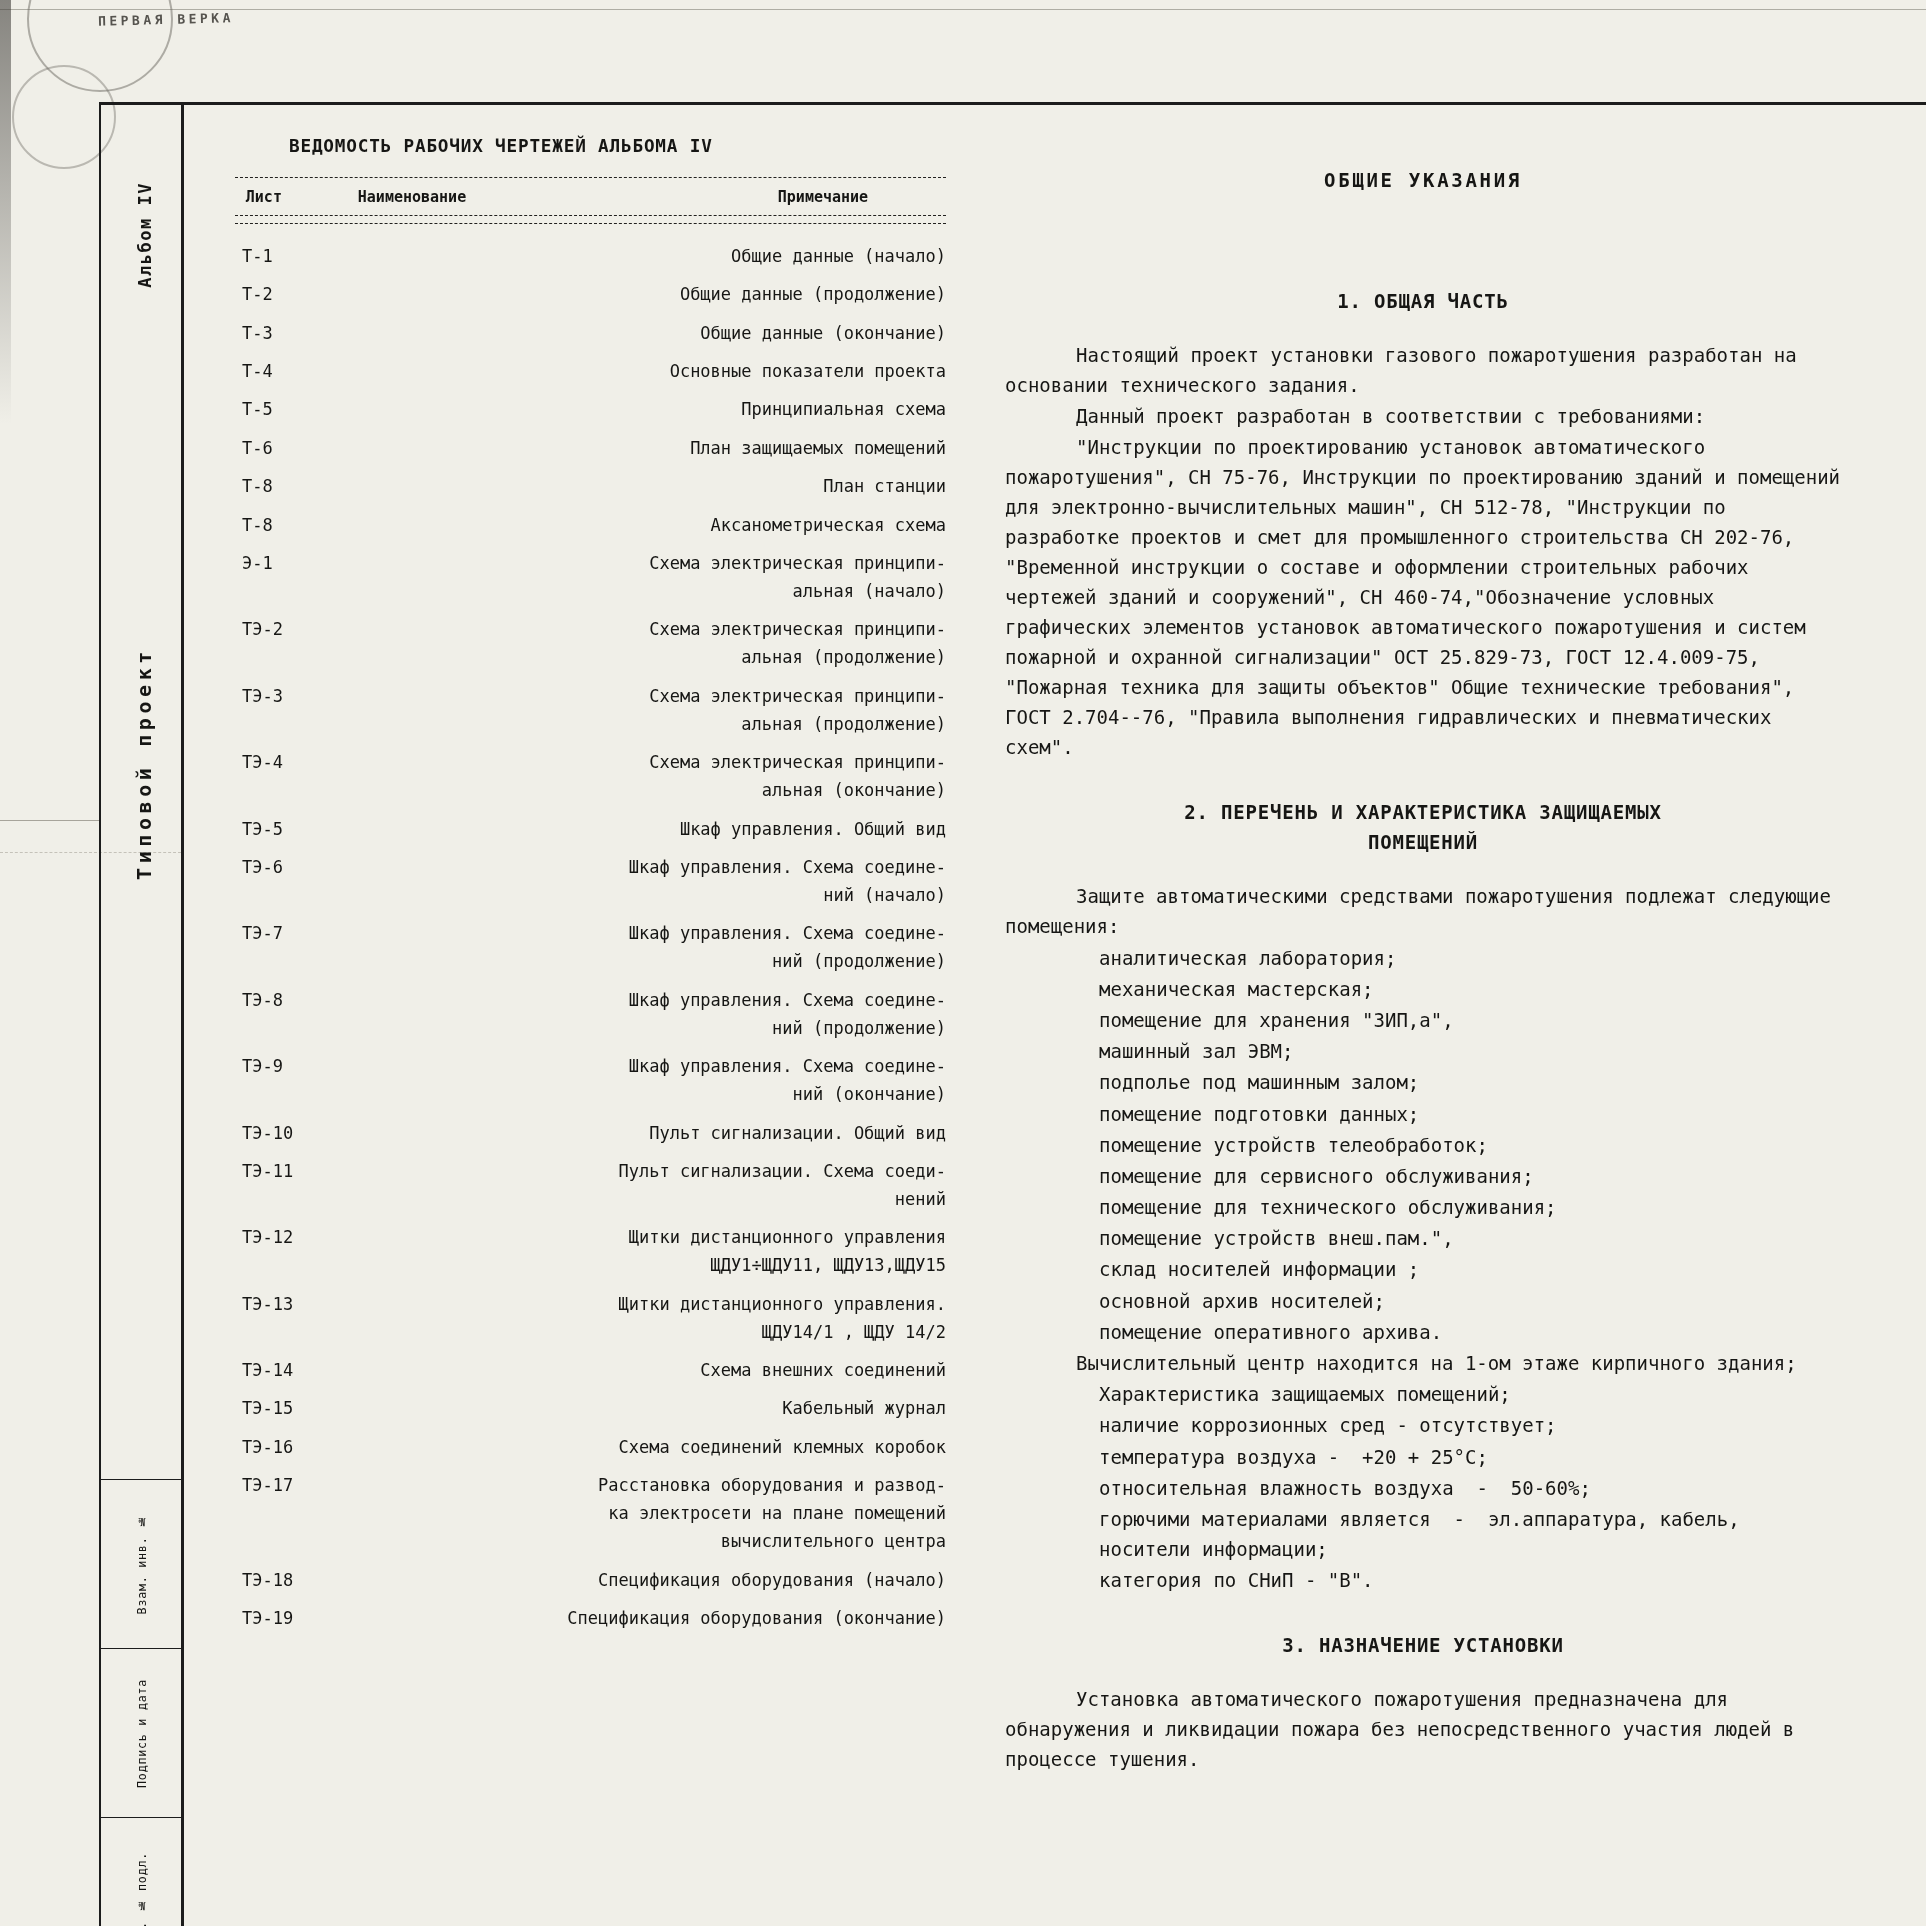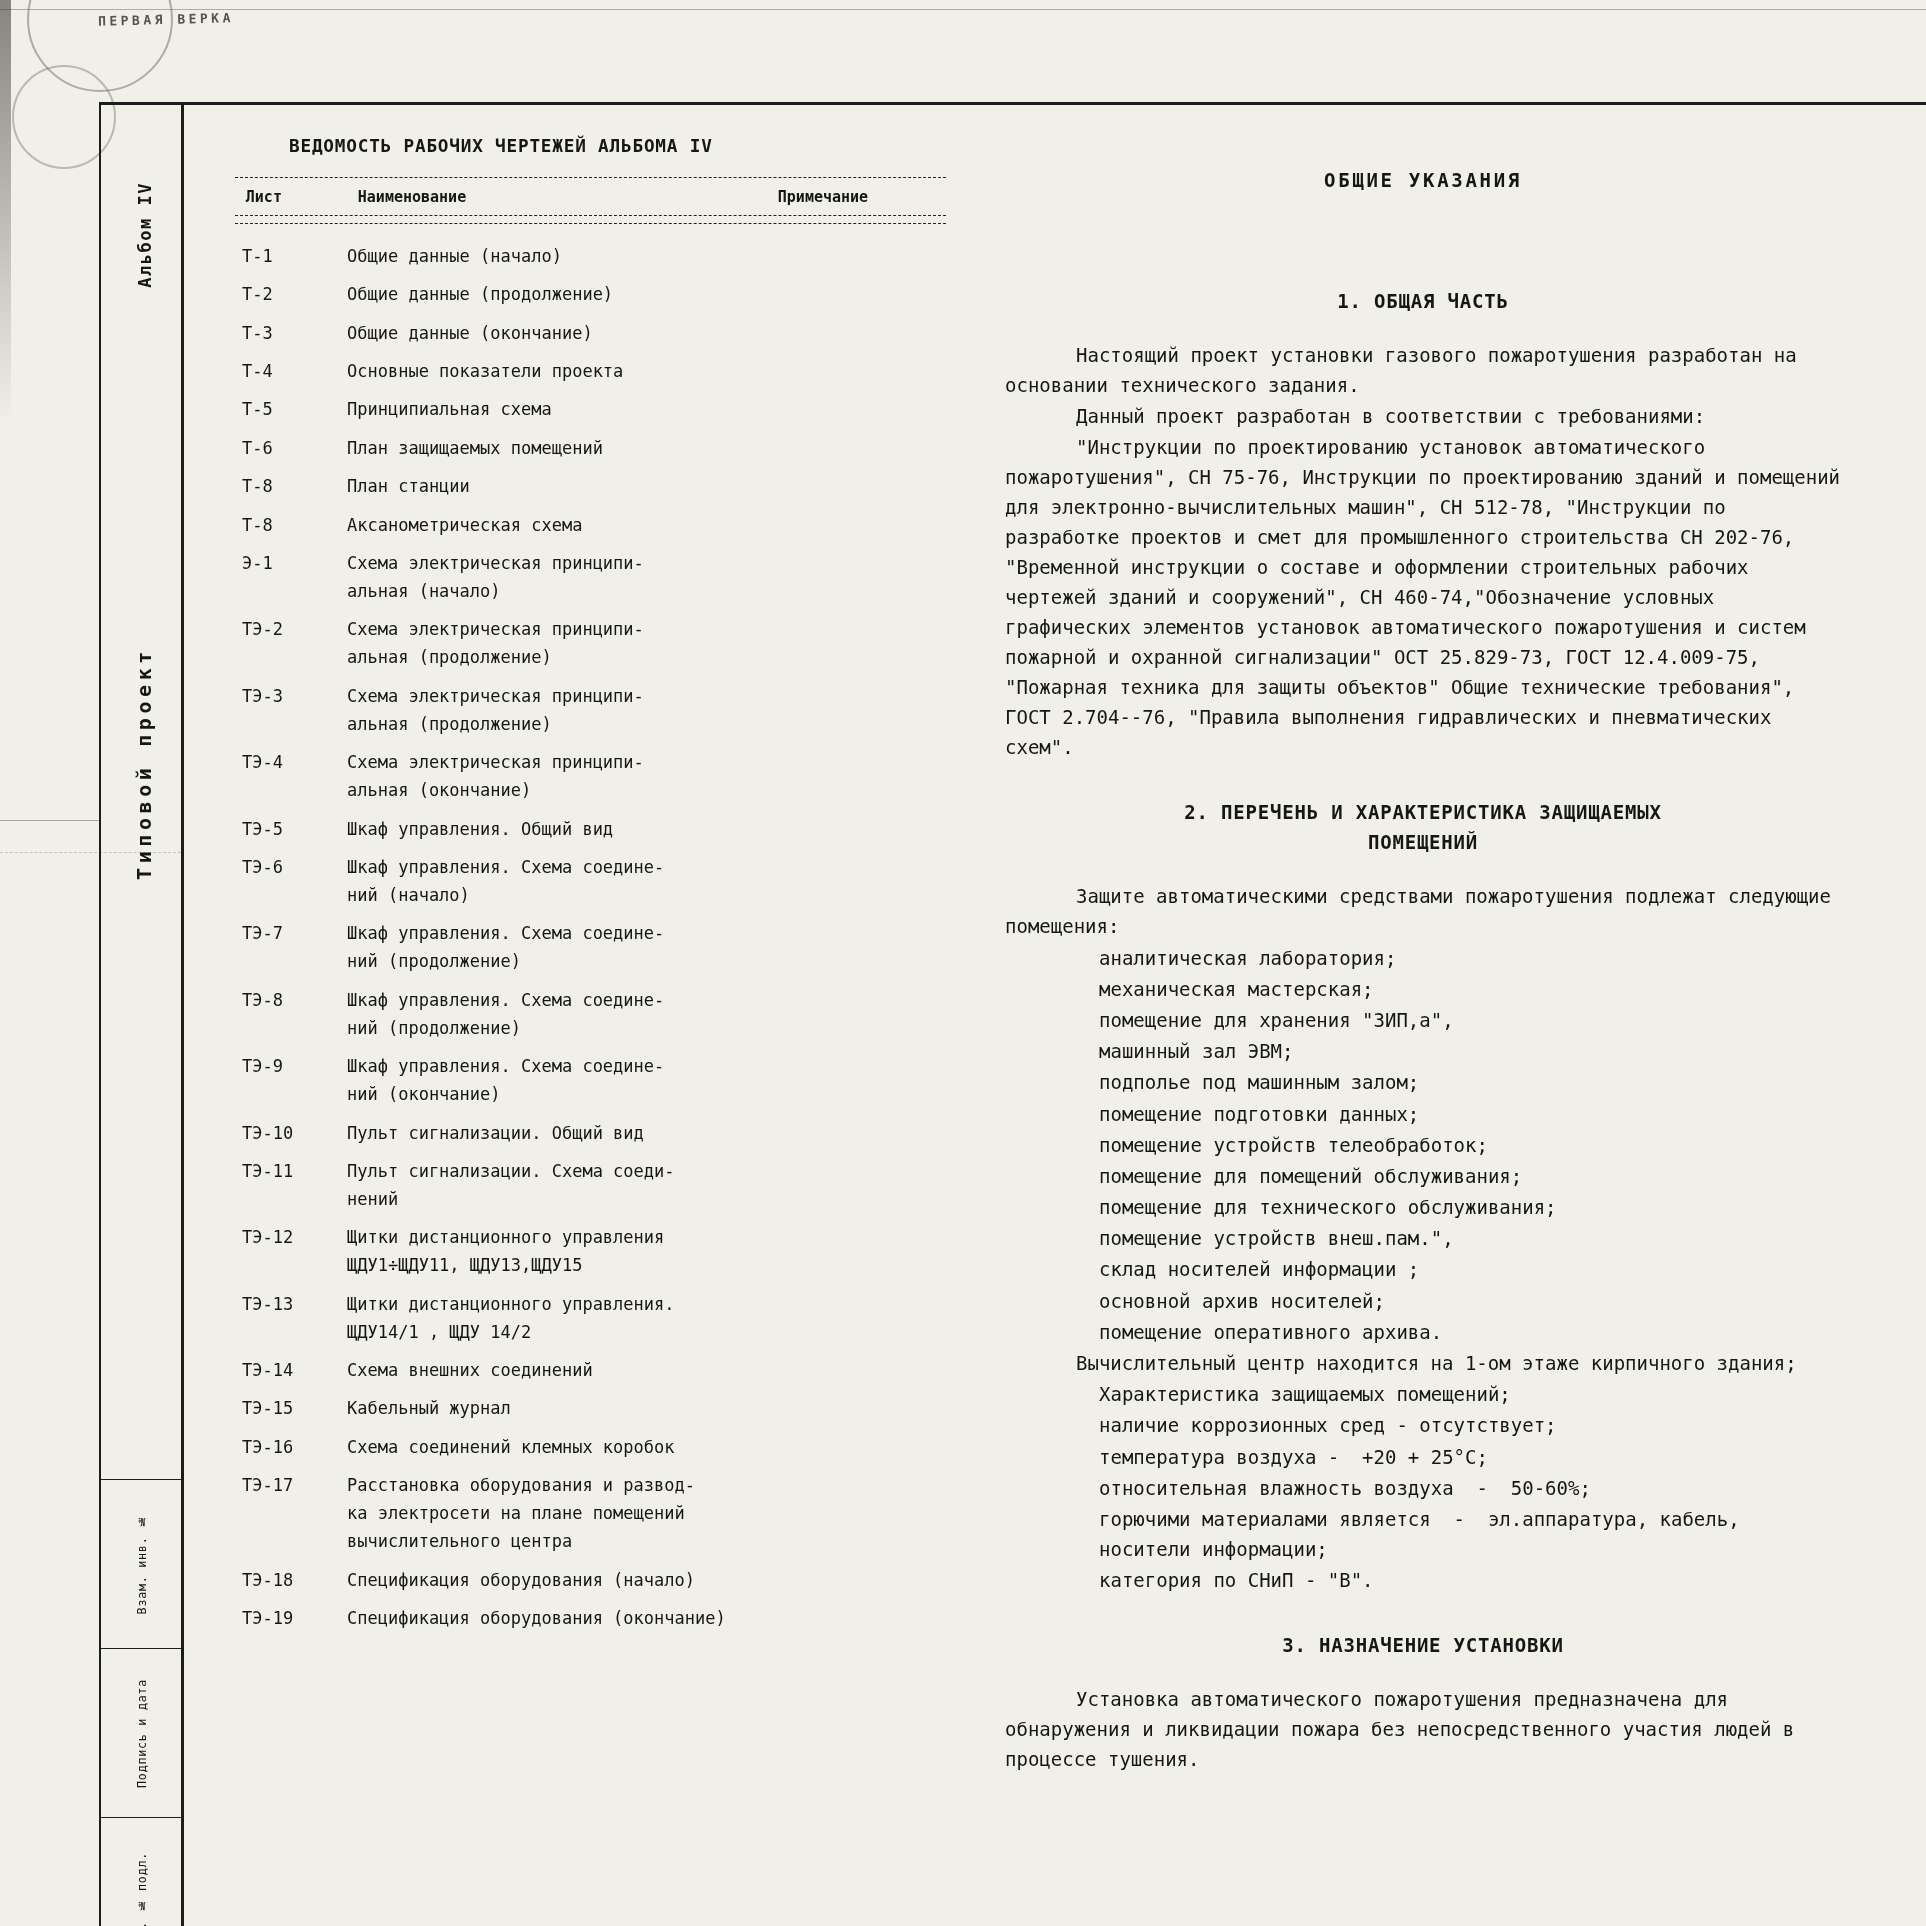--- a/index.html
+++ b/index.html
@@ -42,21 +42,21 @@
   
   .reg { position:absolute; left:235px; top:136px; width:711px; z-index:2; }
   .reg-title { font-size:17.7px; font-weight:bold; letter-spacing:0.8px; padding-left:54px; margin-bottom:21px; }
   .reg-head { display:grid; grid-template-columns:112px 420px 179px;
     font-size:15px; font-weight:bold; padding:10px 0 8.5px 10.8px;
     border-top:1.9px dashed #22211f; border-bottom:1.9px dashed #22211f; }
   .reg-rows { margin-top:7.7px; border-top:1.9px dashed #22211f; padding-top:17.7px; }
   .reg-row { display:grid; grid-template-columns:112px 599px;
     font-size:17px; line-height:28px; margin-bottom:10.4px; }
   .reg-sheet { padding-left:7px; }
-  .reg-name { white-space:pre-line; }
+  .reg-name { white-space:pre-line;text-align:right; }
 
   
   .col { position:absolute; font-size:19px; line-height:30px; z-index:2; }
   .col-mid   { left:1005px; top:165px; width:836px; }
   .col-title { text-align:center; font-weight:bold; letter-spacing:2.7px; margin-bottom:91px; }
   .blk { margin:1.2px 0; }
   .k-h  { text-align:center; font-weight:bold; margin:35px 0 24px; white-space:pre-line; letter-spacing:0.8px; }
   .k-p  { text-indent:71px; }
   .k-li { padding-left:94px; white-space:pre-wrap; }
 </style>
@@ -241,21 +241,21 @@
         <div class="blk k-h">2. ПЕРЕЧЕНЬ И ХАРАКТЕРИСТИКА ЗАЩИЩАЕМЫХ
 ПОМЕЩЕНИЙ</div>
         <div class="blk k-p">Защите автоматическими средствами пожаротушения подлежат следующие помещения:</div>
         <div class="blk k-li">аналитическая лаборатория;</div>
         <div class="blk k-li">механическая мастерская;</div>
         <div class="blk k-li">помещение для хранения "ЗИП,а",</div>
         <div class="blk k-li">машинный зал ЭВМ;</div>
         <div class="blk k-li">подполье под машинным залом;</div>
         <div class="blk k-li">помещение подготовки данных;</div>
         <div class="blk k-li">помещение устройств телеобработок;</div>
-        <div class="blk k-li">помещение для помещений обслуживания;</div>
+        <div class="blk k-li">помещение для сервисного обслуживания;</div>
         <div class="blk k-li">помещение для технического обслуживания;</div>
         <div class="blk k-li">помещение устройств внеш.пам.",</div>
         <div class="blk k-li">склад носителей информации ;</div>
         <div class="blk k-li">основной архив носителей;</div>
         <div class="blk k-li">помещение оперативного архива.</div>
         <div class="blk k-p">Вычислительный центр находится на 1-ом этаже кирпичного здания;</div>
         <div class="blk k-li">Характеристика защищаемых помещений;</div>
         <div class="blk k-li">наличие коррозионных сред - отсутствует;</div>
         <div class="blk k-li">температура воздуха -  +20 + 25°С;</div>
         <div class="blk k-li">относительная влажность воздуха  -  50-60%;</div>

